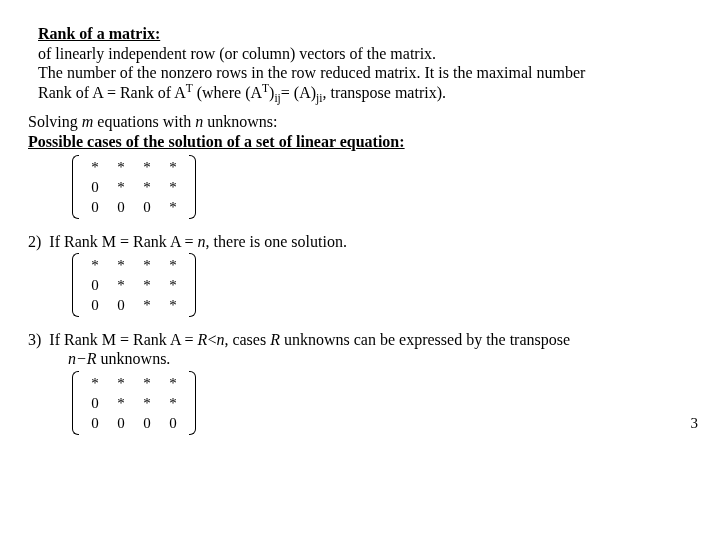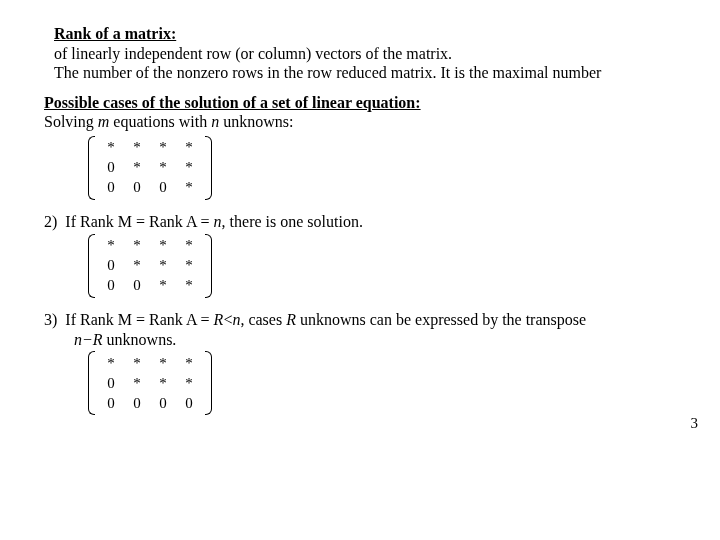--- a/index.html
+++ b/index.html
@@ -11,42 +11,42 @@
     font-family: "Times New Roman", Times, serif;
     font-size: 16px;
     color: #000;
     overflow: hidden;
   }
   .page {
     position: relative;
     width: 720px;
     height: 444px;
     box-sizing: border-box;
-    padding: 24px 28px 0 44px;
+    padding: 24px 28px 0 28px;
   }
   .section1 {
     margin-left: 10px;
     margin-bottom: 10px;
   }
   .section2 {
     margin-bottom: 4px;
   }
   .heading {
     font-weight: bold;
     text-decoration: underline;
   }
   .body {
     line-height: 1.22;
   }
   .italic { font-style: italic; }
   .sup { vertical-align: super; font-size: 0.72em; line-height: 0; }
   .sub { vertical-align: sub; font-size: 0.72em; line-height: 0; }
 
   .caseblock { margin-top: 2px; }
-  .indent { margin-left: 30px; }
+  .indent { margin-left: 40px; }
 
   .matrix {
     display: inline-block;
     position: relative;
     margin-left: 44px;
     margin-top: 2px;
     margin-bottom: 6px;
     padding: 2px 10px 2px 10px;
   }
   .matrix::before, .matrix::after {
@@ -93,28 +93,31 @@
 <body>
 
 <div class="page">
 
   <div class="section1 body">
     <div>
       <span class="heading">Rank of a matrix:</span>
     </div>
     <div>of linearly independent row (or column) vectors of the matrix.</div>
     <div>The number of the nonzero rows in the row reduced matrix.  It is the maximal number</div>
+    <div>
+      <span>Rank of A = Rank of A</span><span class="sup">T</span><span> (where (A</span><span class="sup">T</span><span>)</span><span class="sub">ij</span><span>= (A)</span><span class="sub">ji</span><span>, transpose matrix).</span>
+    </div>
   </div>
 
   <div class="section2 body">
     <div>
+      <span>Solving </span><span class="italic">m</span><span> equations with </span><span class="italic">n</span><span> unknowns:</span>
+    </div>
+    <div>
       <span class="heading">Possible cases of the solution of  a set of linear equation:</span>
-    </div>
-    <div>
-      <span>Solving </span><span class="italic">m</span><span> equations with </span><span class="italic">n</span><span> unknowns:</span>
     </div>
 
     <div class="caseblock">
       <div class="matrix">
         <table>
             <tbody id="m1">
               <tr>
                 <td>*</td>
                 <td>*</td>
                 <td>*</td>

